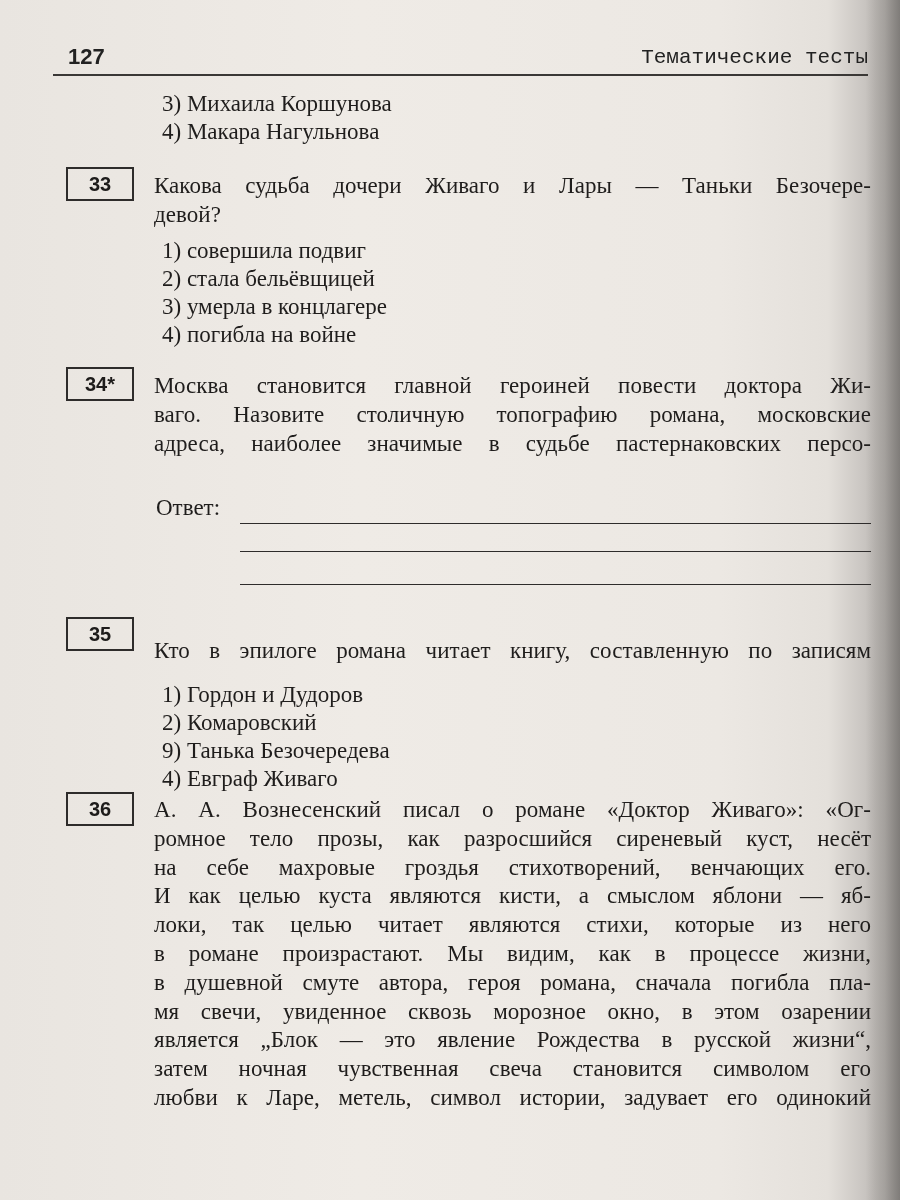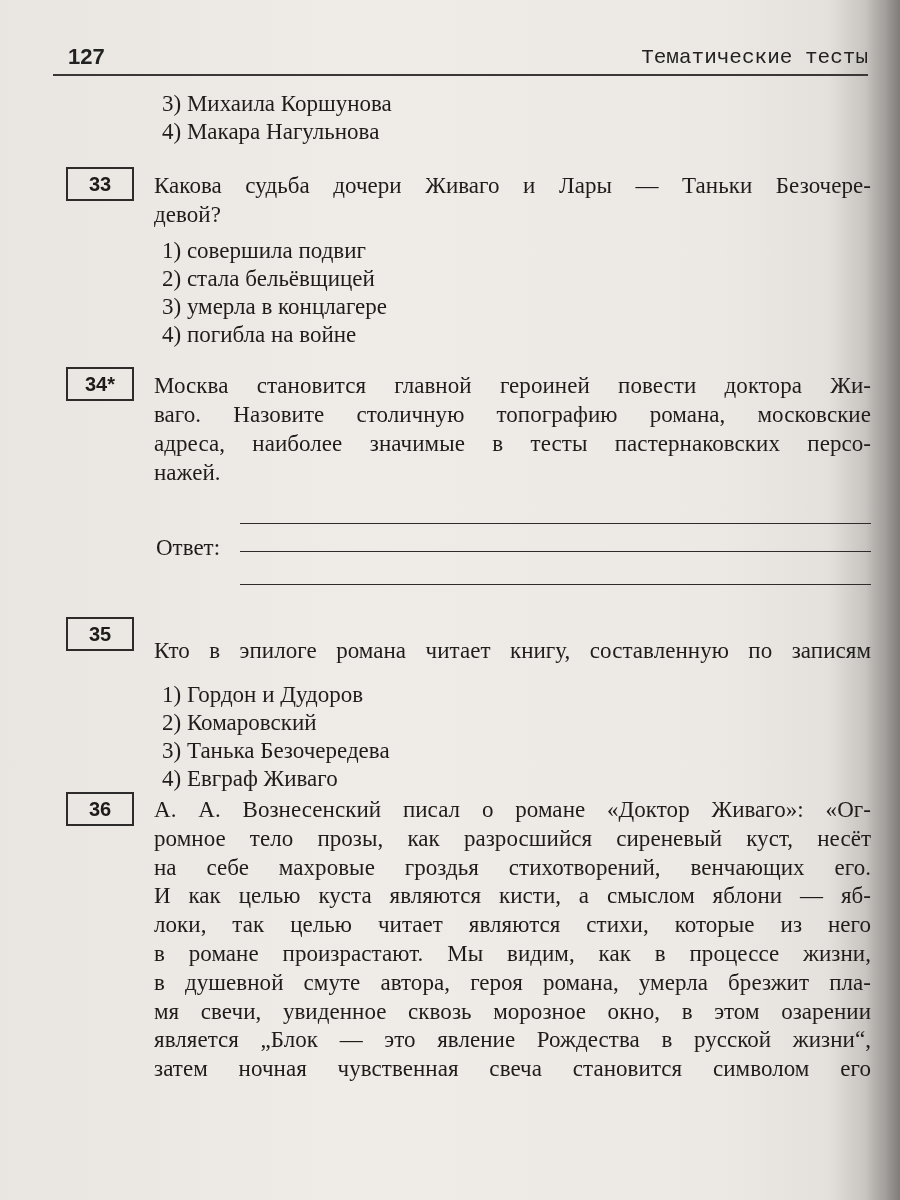--- a/index.html
+++ b/index.html
@@ -87,21 +87,20 @@
       left: 88px;
       font-size: 23px;
       line-height: 28px;
       margin-left: 8px;
     }
     .option { white-space: nowrap; }
     .answer-label {
       position: absolute;
       left: 90px;
       font-size: 23px;
-      margin-top: 40px;
     }
     .answer-line {
       position: absolute;
       left: 240px;
       width: 625px;
       height: 1px;
       background: #2e2c2b;
     }
     .line { display: block; white-space: nowrap; text-align: justify; text-align-last: justify; }
     .line.last { text-align-last: left; }
@@ -137,50 +136,50 @@
       <div class="option">3) умерла в концлагере</div>
       <div class="option">4) погибла на войне</div>
     </div>
   </div>
 
   <div class="block" style="top:367px; height:230px;">
     <div class="qbox">34*</div>
     <div class="qtext" style="top:4px;">
       <span class="line">Москва становится главной героиней повести доктора Жи-</span>
       <span class="line">ваго. Назовите столичную топографию романа, московские</span>
-      <span class="line">адреса, наиболее значимые в тесты пастернаковских персо-</span>
-      <span class="line last">нажей.</span>
+      <span class="line">адреса, наиболее значимые в судьбе пастернаковских персо-</span>
     </div>
     <div class="answer-label" style="top:128px;">Ответ:</div>
     <div class="answer-line" style="top:156px; left:174px; width:631px;"></div>
     <div class="answer-line" style="top:184px; left:174px; width:631px;"></div>
     <div class="answer-line" style="top:217px; left:174px; width:631px;"></div>
   </div>
 
   <div class="block" style="top:617px; height:170px;">
     <div class="qbox">35</div>
     <div class="qtext" style="top:19px;">
       <span class="line">Кто в эпилоге романа читает книгу, составленную по записям</span>
     </div>
     <div class="options" style="top:64px;">
       <div class="option">1) Гордон и Дудоров</div>
       <div class="option">2) Комаровский</div>
-      <div class="option">3) Танька Безочередева</div>
+      <div class="option">9) Танька Безочередева</div>
       <div class="option">4) Евграф Живаго</div>
     </div>
   </div>
 
   <div class="block" style="top:792px; height:330px;">
     <div class="qbox">36</div>
     <div class="qtext" style="top:4px; line-height:28.8px;">
       <span class="line">А. А. Вознесенский писал о романе «Доктор Живаго»: «Ог-</span>
       <span class="line">ромное тело прозы, как разросшийся сиреневый куст, несёт</span>
       <span class="line">на себе махровые гроздья стихотворений, венчающих его.</span>
       <span class="line">И как целью куста являются кисти, а смыслом яблони — яб-</span>
       <span class="line">локи, так целью читает являются стихи, которые из него</span>
       <span class="line">в романе произрастают. Мы видим, как в процессе жизни,</span>
-      <span class="line">в душевной смуте автора, героя романа, умерла брезжит пла-</span>
+      <span class="line">в душевной смуте автора, героя романа, сначала погибла пла-</span>
       <span class="line">мя свечи, увиденное сквозь морозное окно, в этом озарении</span>
       <span class="line">является „Блок — это явление Рождества в русской жизни“,</span>
       <span class="line">затем ночная чувственная свеча становится символом его</span>
+      <span class="line">любви к Ларе, метель, символ истории, задувает его одинокий</span>
     </div>
   </div>
 </div>
 
 </body></html>

